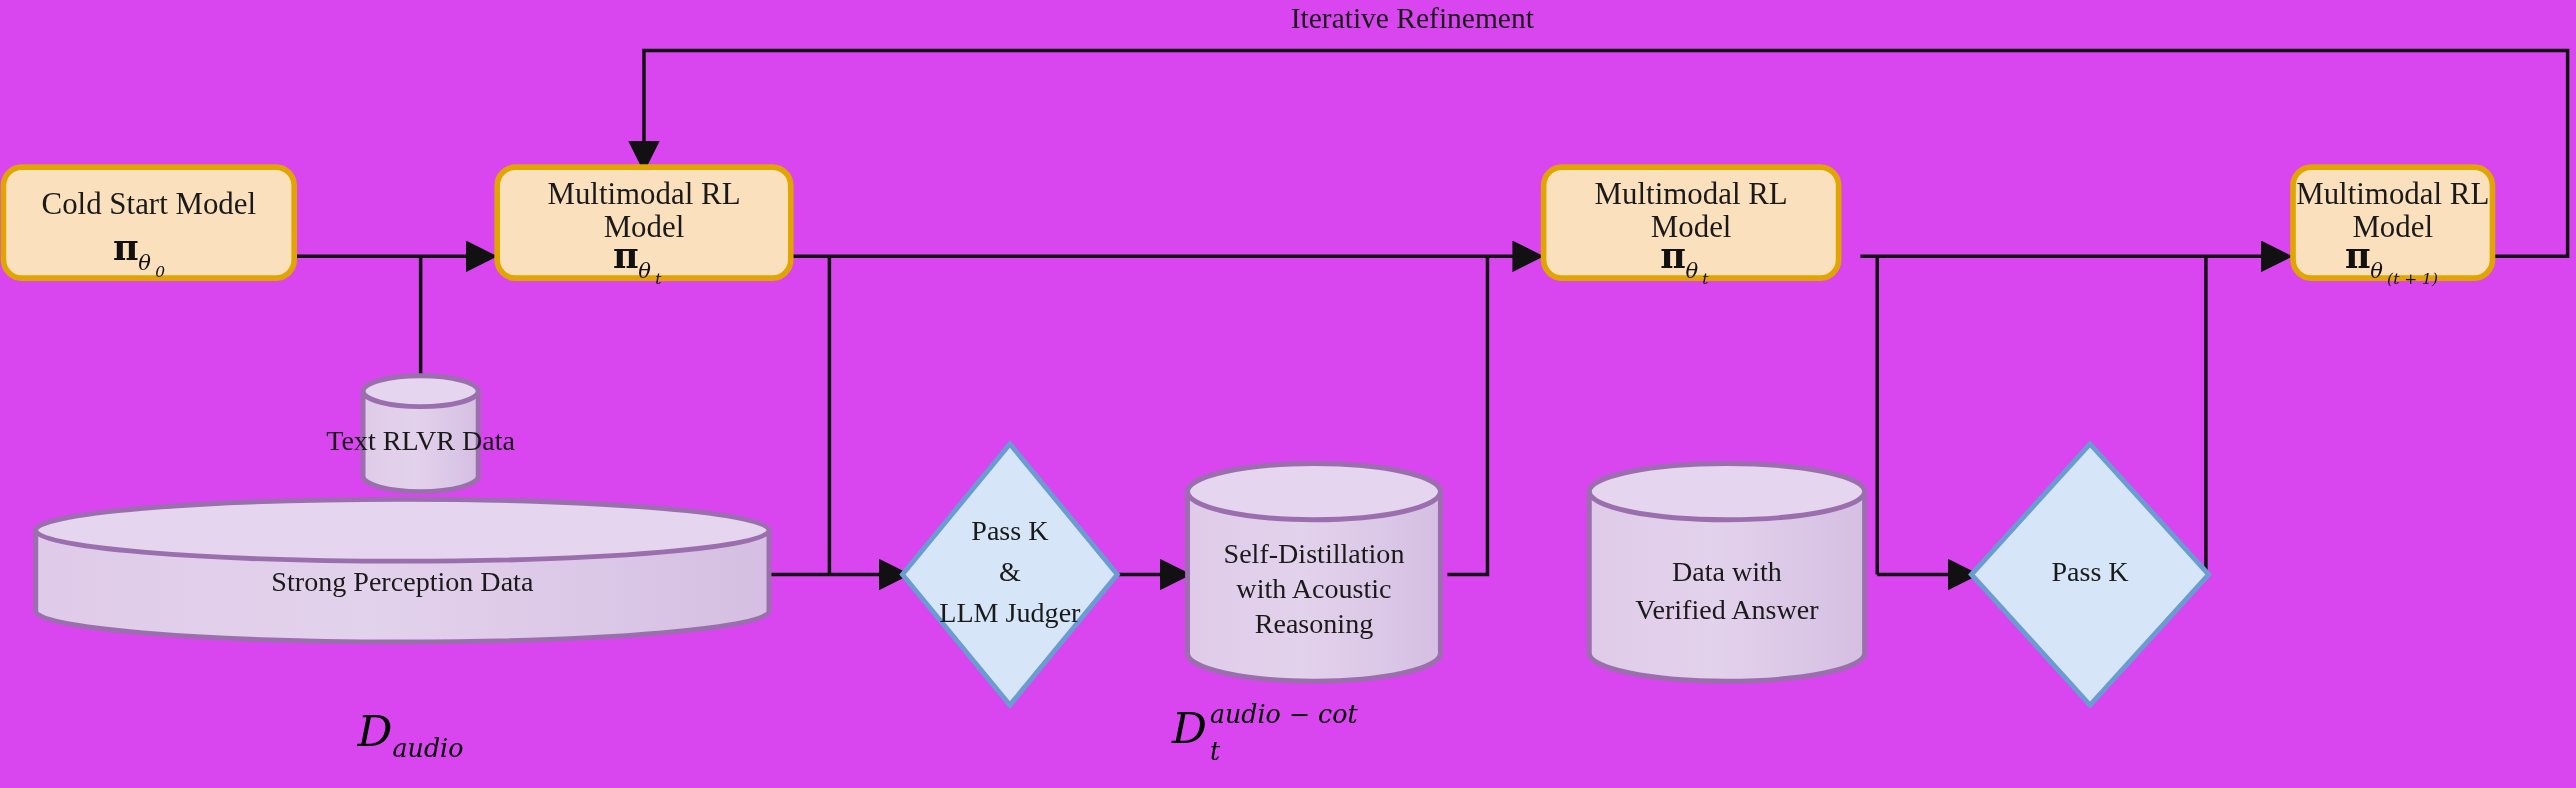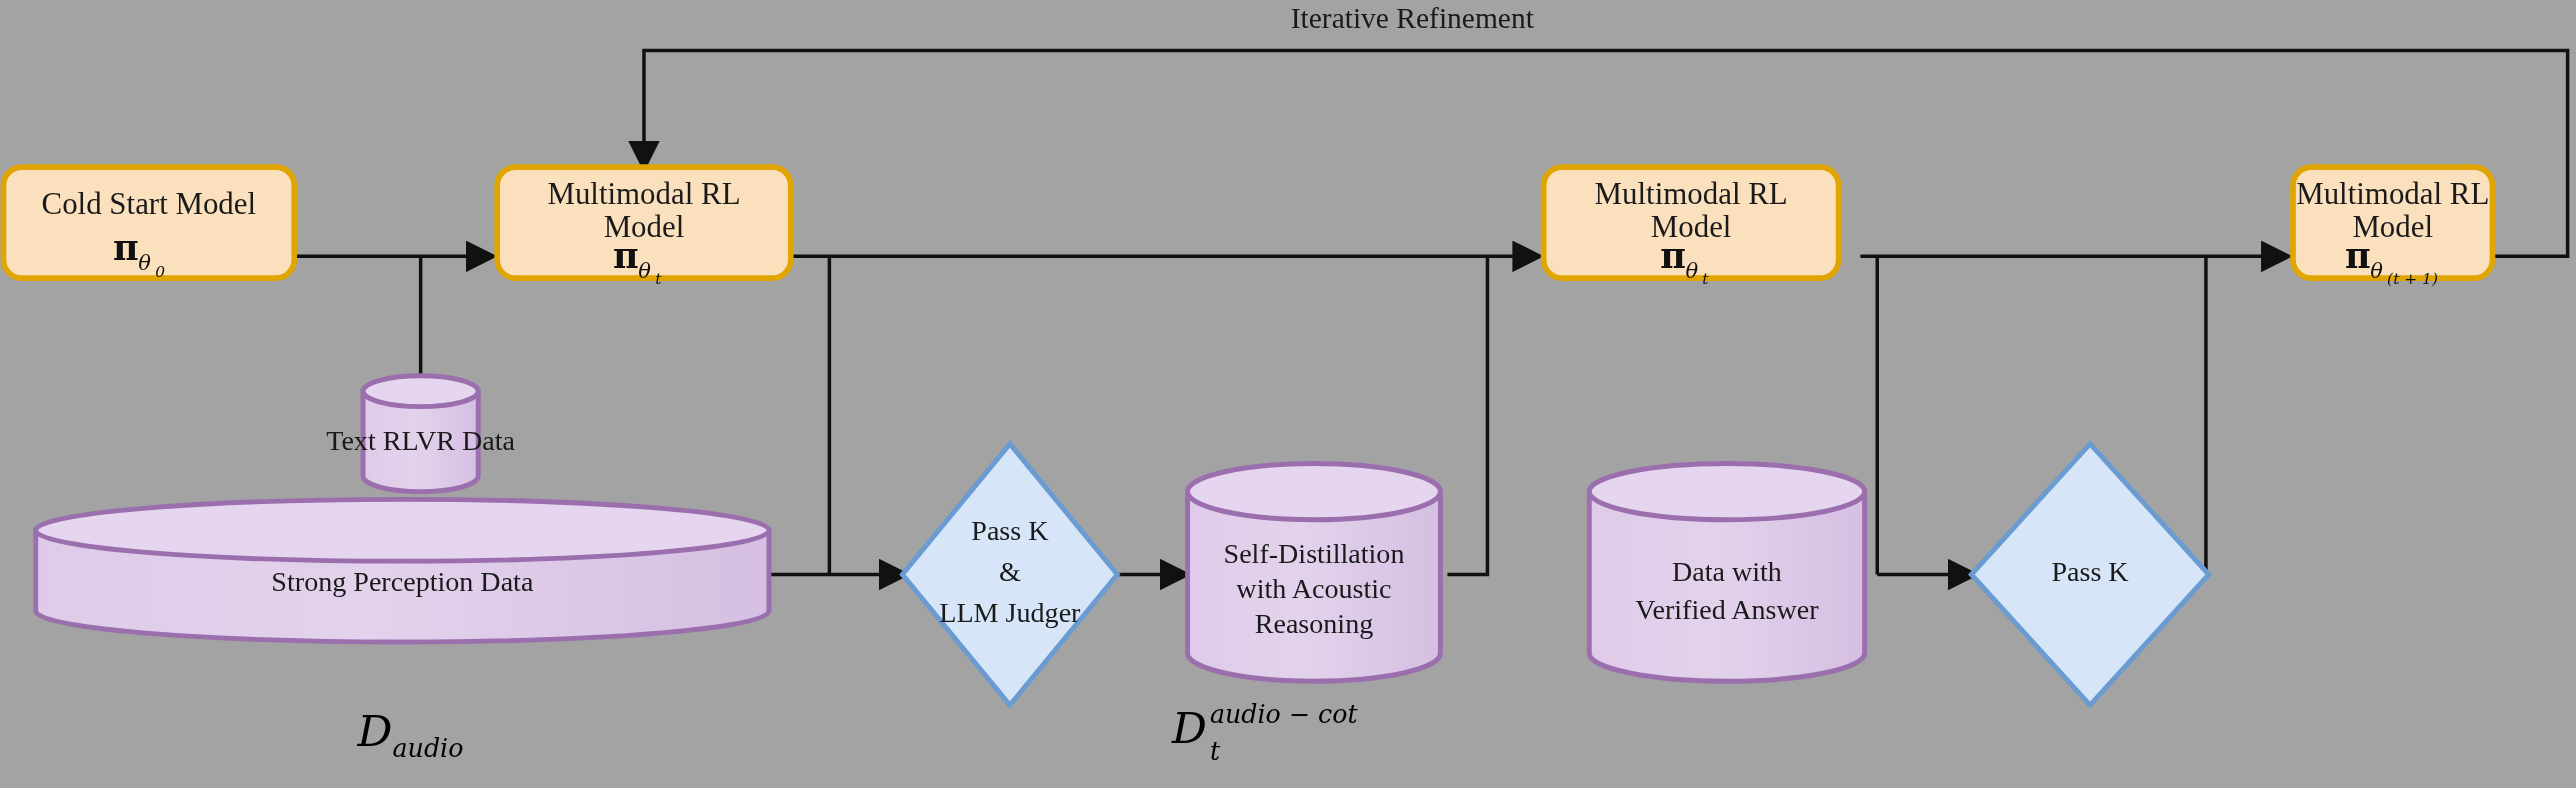--- a/index.html
+++ b/index.html
@@ -10,21 +10,21 @@
   body {
     width: 2576px;
     height: 788px;
     font-family: "Liberation Serif", serif;
     overflow: hidden;
   }
   #diagram-root {
     position: relative;
     width: 2576px;
     height: 788px;
-    background: #a3a3a3;
+    background: #d946ef;
   }
   svg#flow {
     position: absolute;
     top: 0; left: 0;
     width: 2576px;
     height: 788px;
   }
   .node-label {
     font-family: "Liberation Serif", serif;
     fill: #1a1a1a;

